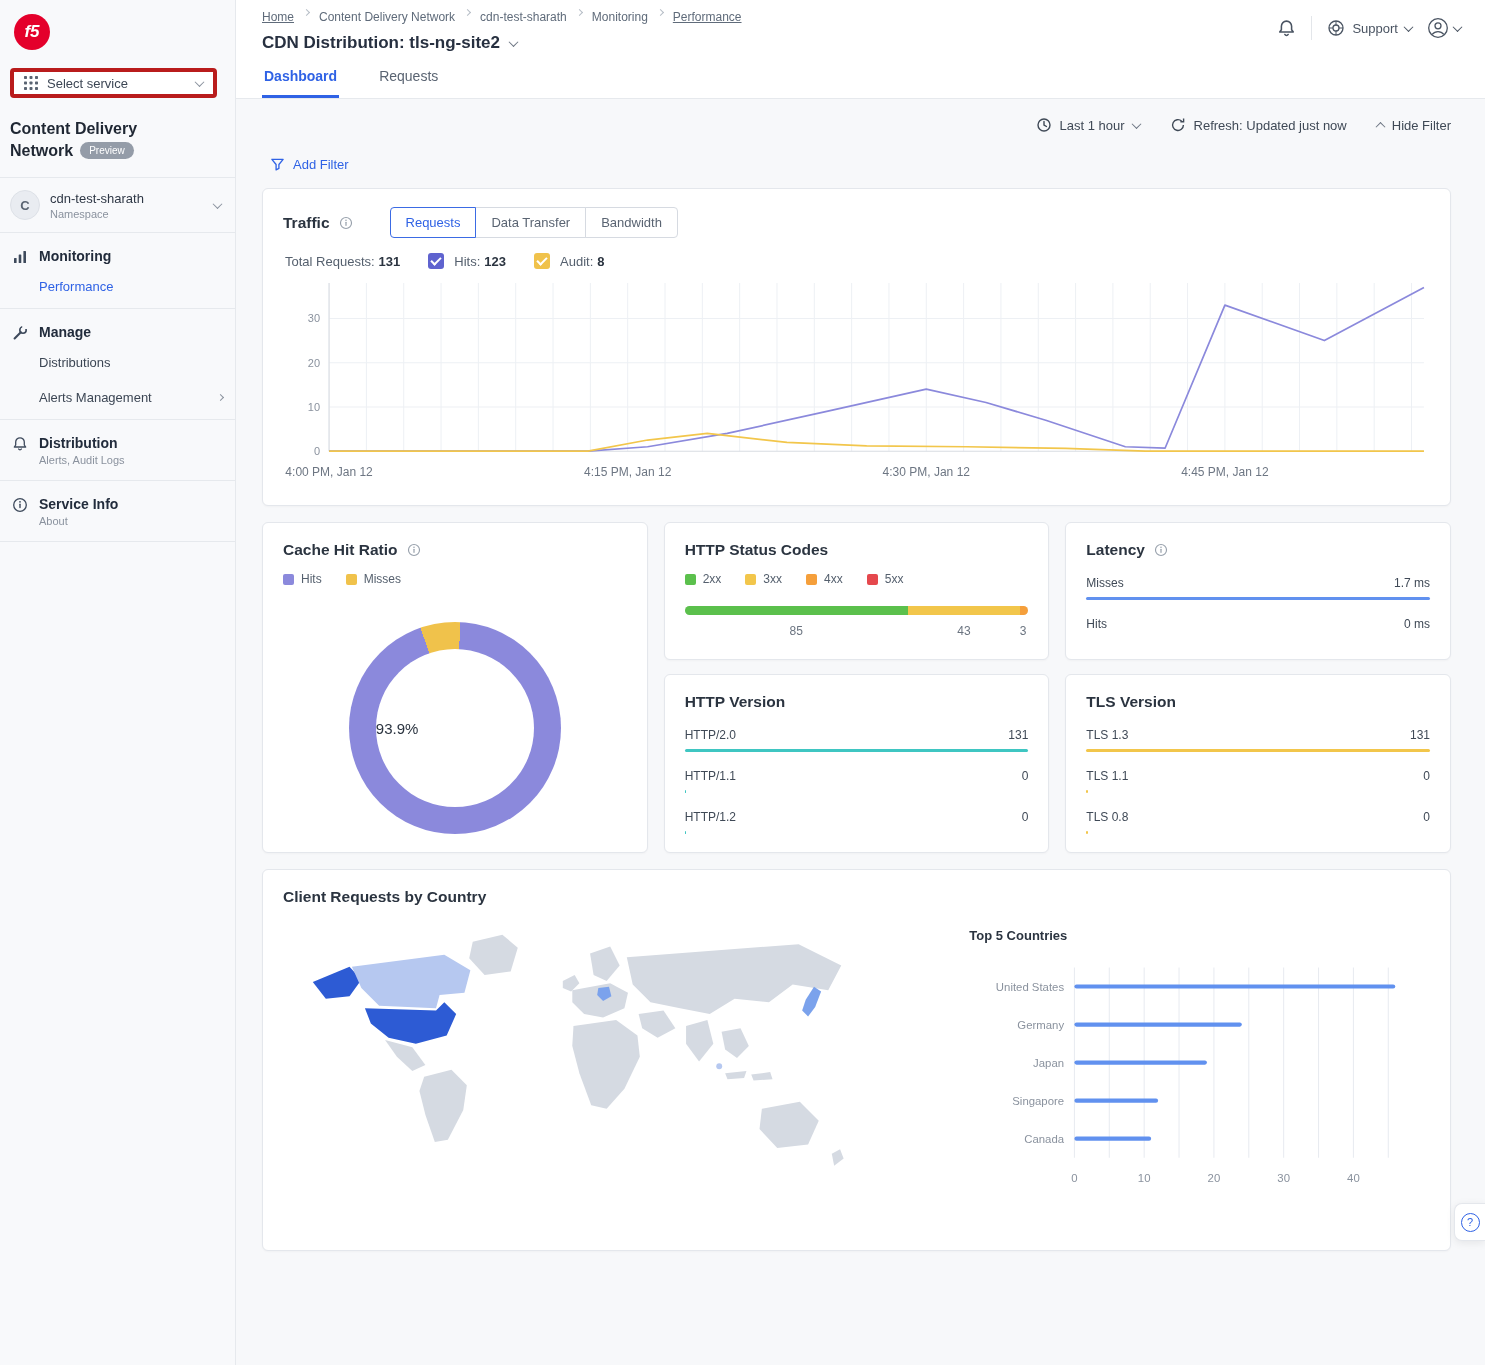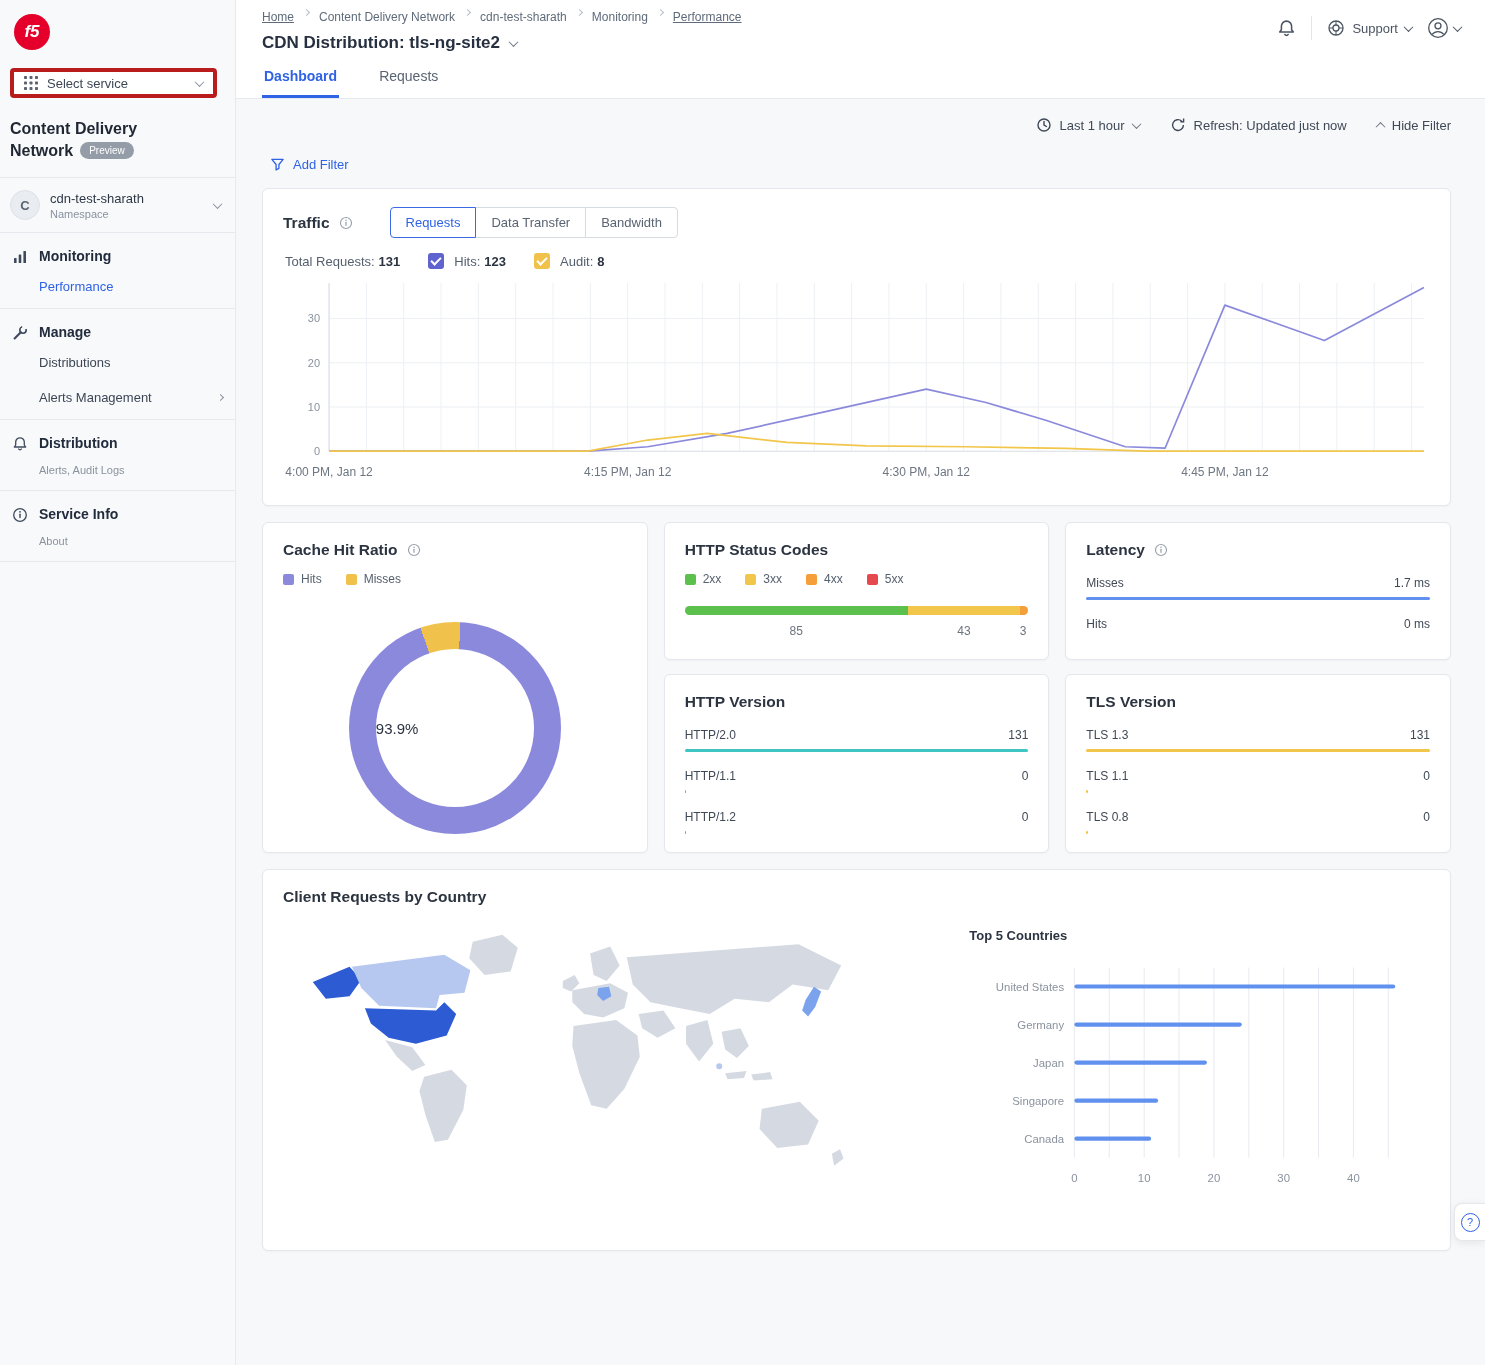--- a/index.html
+++ b/index.html
@@ -18,21 +18,21 @@
 .ns-row{display:flex;align-items:center;gap:10px;padding:12px 14px 12px 10px;cursor:pointer;}
 .ns-avatar{width:30px;height:30px;border-radius:50%;background:#e9ecf1;border:1px solid #dde1e7;color:#5a6472;font-size:13px;font-weight:700;display:flex;align-items:center;justify-content:center;}
 .ns-name{font-size:13px;color:#2f3846;}
 .ns-type{font-size:11px;color:#8a929e;margin-top:2px;}
 .ns-row .chev{margin-left:auto;color:#8a929e;}
 .nav-head{display:flex;align-items:flex-start;gap:11px;padding:15px 12px 8px 12px;font-size:14px;font-weight:700;color:#222c3c;cursor:pointer;}
 .nav-head .nav-ic{color:#3e4a5c;flex:0 0 auto;margin-top:1px;}
 .nav-sub{padding:6px 12px 14px 39px;font-size:13px;color:#3c4654;cursor:pointer;display:flex;align-items:center;}
 .nav-sub.active{color:#2f62e5;}
 .nav-sub .chev{margin-left:auto;color:#8a929e;}
-.nav-sub-note{font-size:11px;font-weight:400;color:#8a929e;margin-top:13px;}
+.nav-sub-note{font-size:11px;font-weight:400;color:#8a929e;margin-top:3px;}
 .nav-head.with-note{padding-bottom:14px;}
 
 
 .main{flex:1;min-width:0;background:#f7f8fa;display:flex;flex-direction:column;}
 .topbar{background:#fff;padding:10px 24px 0 26px;display:flex;justify-content:space-between;align-items:flex-start;}
 .breadcrumb{display:flex;align-items:flex-start;gap:10px;font-size:12px;color:#5f6b7a;}
 .bc-link{text-decoration:underline;cursor:pointer;color:#5f6b7a;}
 .bc-item{cursor:pointer;}
 .bc-sep{color:#b6bdc6;}
 .page-title-row{display:flex;align-items:center;gap:10px;margin-top:9px;padding-bottom:4px;}

